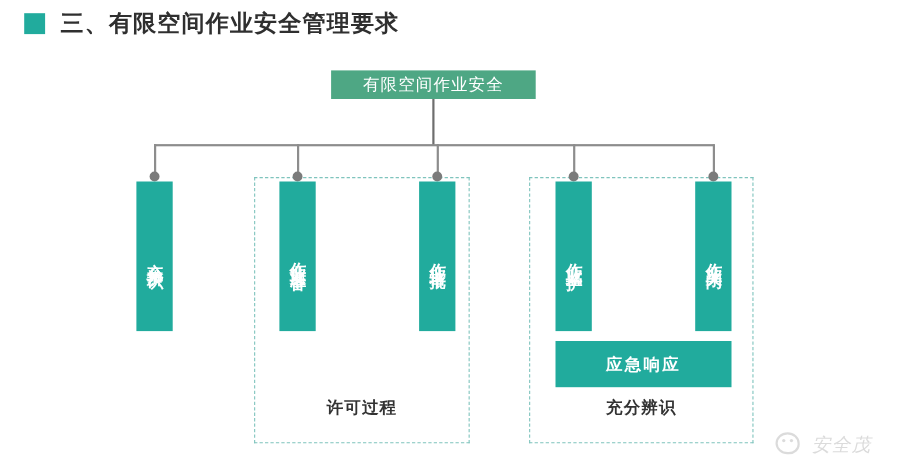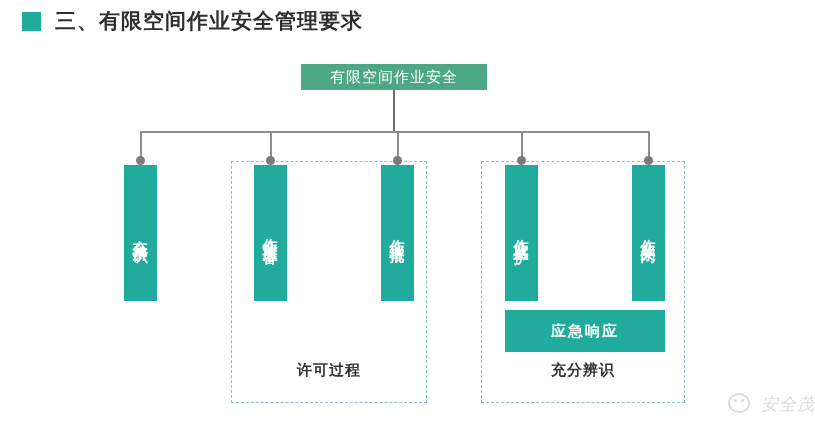--- a/index.html
+++ b/index.html
@@ -161,21 +161,21 @@
     color: #ffffff;
     font-size: 15px;
     font-weight: bold;
     letter-spacing: 2px;
     white-space: nowrap;
   }
 
   
   #watermark {
     position: absolute;
-    right: 0;
+    right: 23px;
     bottom: 12px;
     display: flex;
     align-items: center;
     opacity: 0.30;
   }
   #watermark-logo {
     width: 26px;
     height: 26px;
     margin-right: 7px;
     position: relative;

